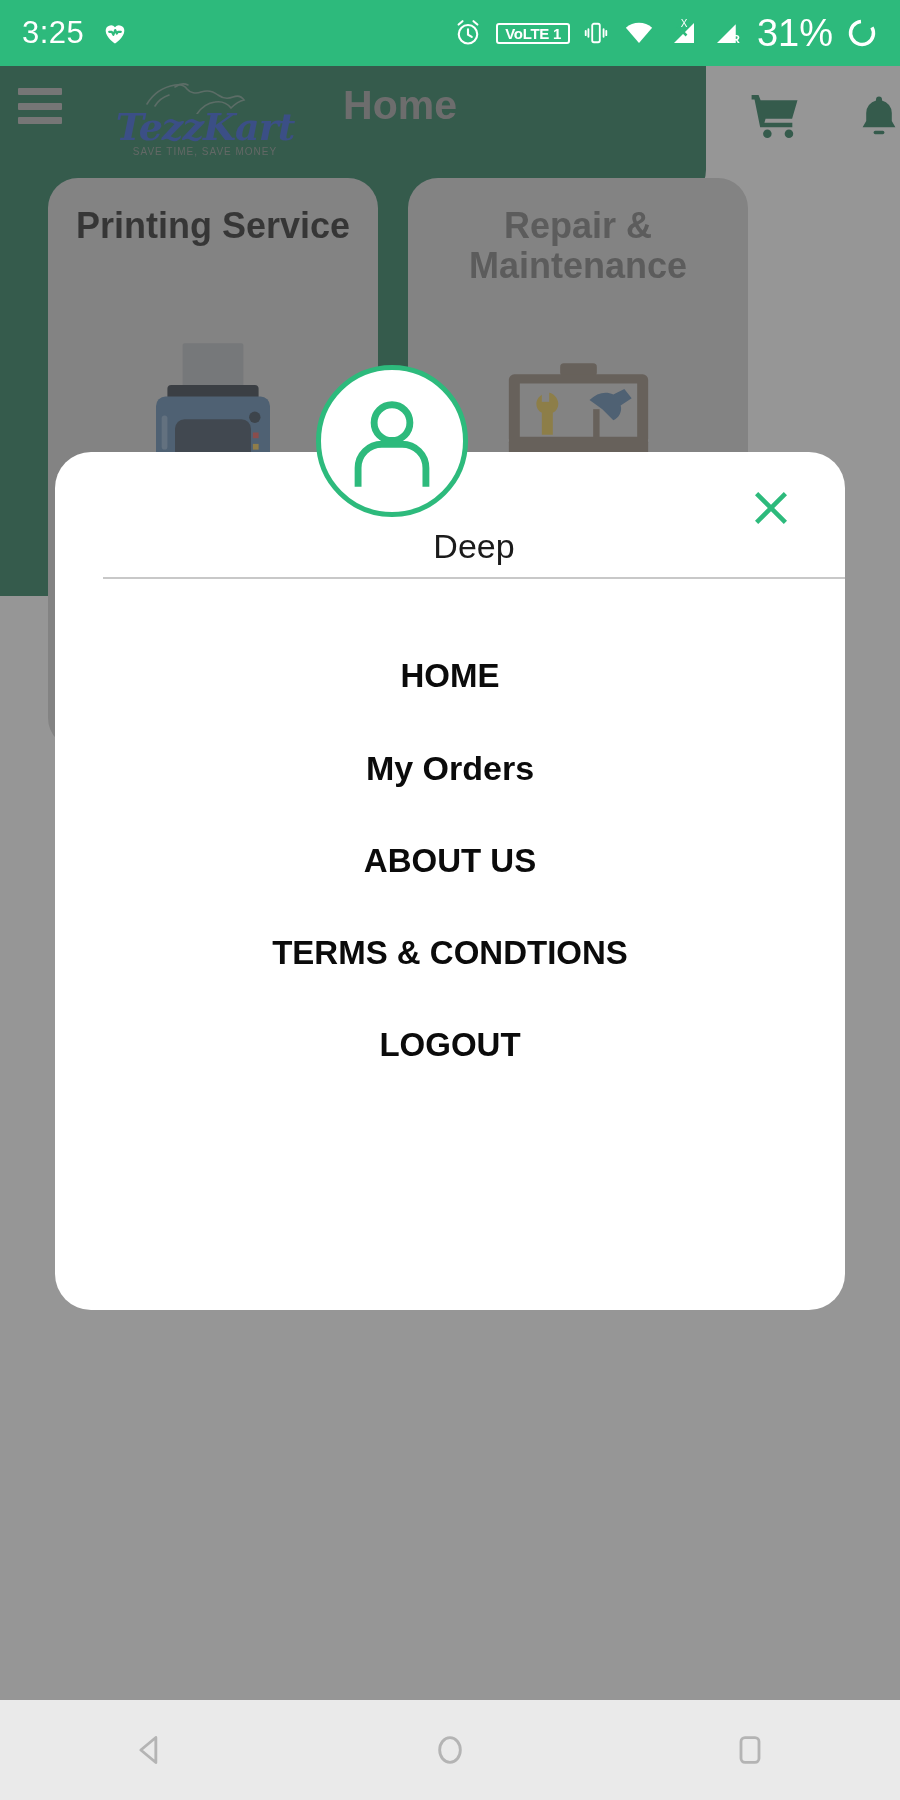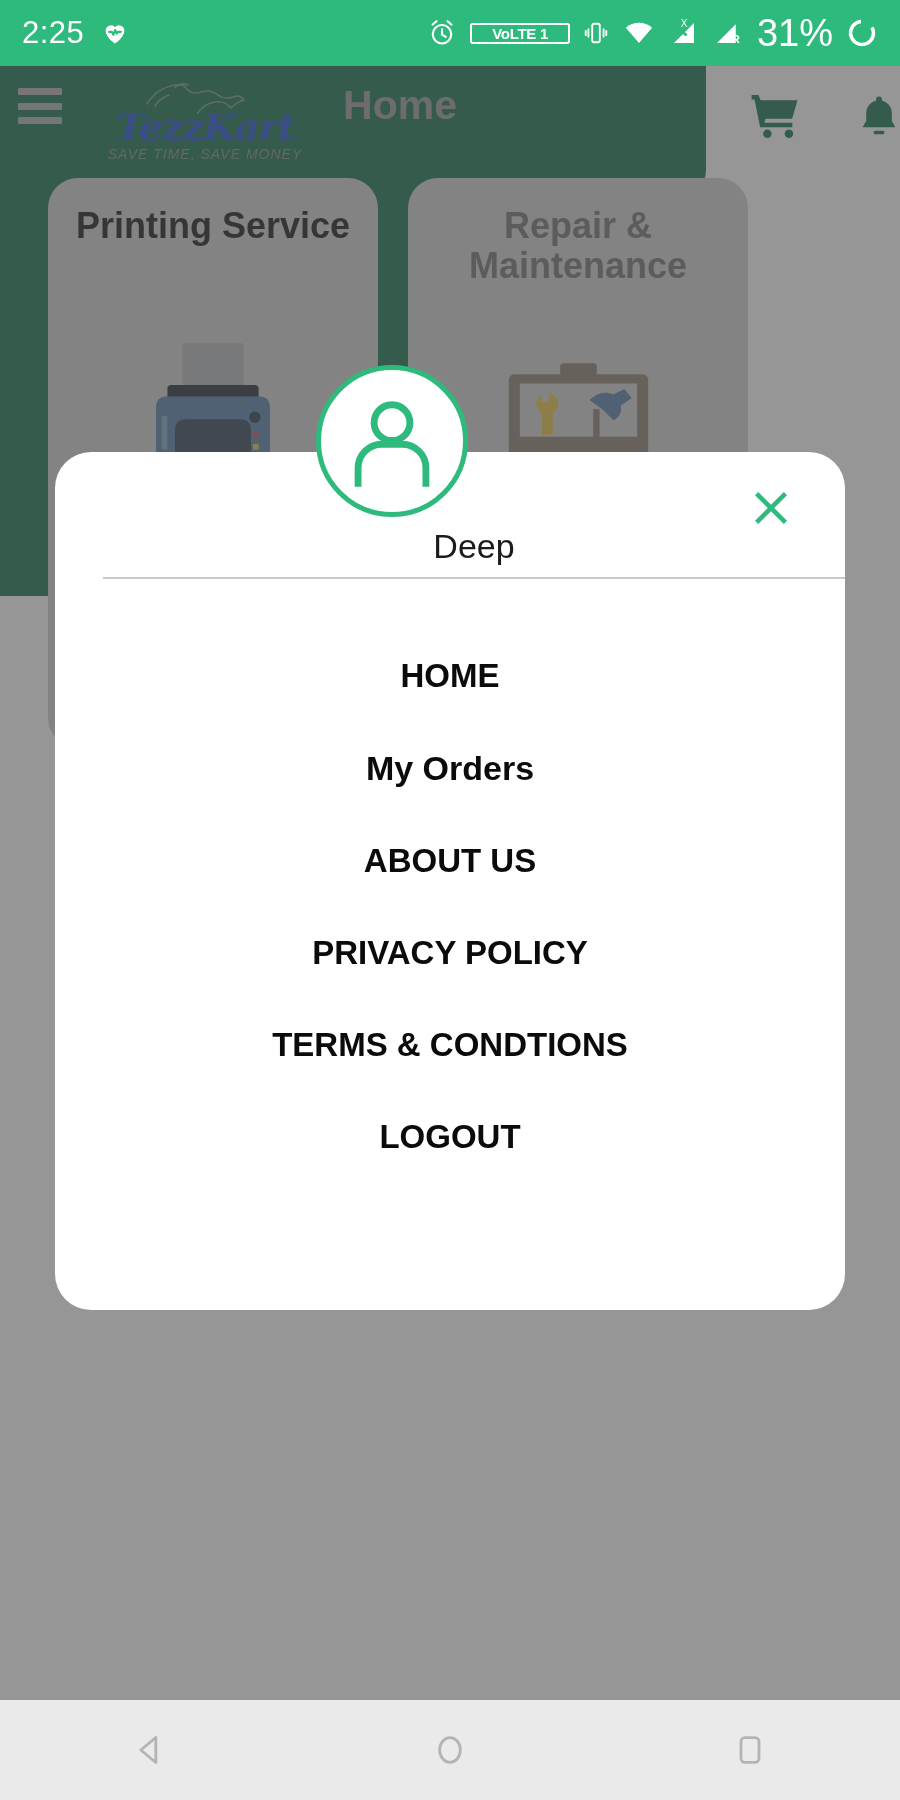--- a/index.html
+++ b/index.html
@@ -74,21 +74,21 @@
   }
   #logo-word {
     position: absolute; top: 26px; left: 0; width: 200px;
     font-family: "DejaVu Serif", serif;
     font-style: italic; font-weight: bold;
     font-size: 38px; color: #1d4ed8;
     letter-spacing: -1px;
   }
   #logo-tag {
     position: absolute; top: 68px; left: 0; width: 200px;
-    font-size: 14px; color: #7E8C85; letter-spacing: 1px; font-style: italic;
+    font-size: 10px; color: #7E8C85; letter-spacing: 1px;
   }
   #header-title {
     position: absolute; top: 16px; left: 260px;
     width: 280px; text-align: center;
     font-size: 41px; font-weight: bold; color: #9A9A9A;
   }
   #cart-icon {
     position: absolute; top: 24px; left: 745px;
     width: 60px; height: 54px;
   }
@@ -181,33 +181,33 @@
     cursor: pointer;
   }
 </style>
 </head>
 <body>
 
 <div id="screen">
 
   <div id="statusbar">
     <div id="status-left">
-      <span id="status-clock">2:25</span>
+      <span id="status-clock">3:25</span>
       <svg class="sicon" width="30" height="28" viewBox="0 0 24 24">
         <path fill="#ffffff" d="M12 21s-8-5.3-8-11a4.6 4.6 0 0 1 8-3 4.6 4.6 0 0 1 8 3c0 5.7-8 11-8 11z"></path>
         <path fill="none" stroke="#2DBA7C" stroke-width="1.8" stroke-linecap="round" stroke-linejoin="round" d="M7 11h2.2l1.4 2.6 1.6-4.2 1.3 3.1 1-1.5H17"></path>
       </svg>
     </div>
     <div id="status-right">
       <svg class="sicon" width="30" height="30" viewBox="0 0 24 24">
         <circle cx="12" cy="13" r="7.4" fill="none" stroke="#ffffff" stroke-width="1.7"></circle>
         <path d="M12 9v4.3l3 1.8" fill="none" stroke="#ffffff" stroke-width="1.7" stroke-linecap="round"></path>
         <path d="M4.5 5.2 7.6 2.6M19.5 5.2 16.4 2.6" stroke="#ffffff" stroke-width="1.7" stroke-linecap="round"></path>
       </svg>
-      <span style="border:2px solid #fff;border-radius:3px;padding:1px 20px;color:#fff;font-size:15px;font-weight:bold;line-height:1;letter-spacing:-0.3px;">
+      <span style="border:2px solid #fff;border-radius:3px;padding:1px 7px;color:#fff;font-size:15px;font-weight:bold;line-height:1;letter-spacing:-0.3px;">
         <span>VoLTE 1</span>
       </span>
       <svg class="sicon" width="26" height="30" viewBox="0 0 24 24">
         <rect x="8.5" y="3.5" width="7" height="17" rx="1.6" fill="none" stroke="#ffffff" stroke-width="1.7"></rect>
         <path d="M5 8.5v7M2.5 10v4M19 8.5v7M21.5 10v4" stroke="#ffffff" stroke-width="1.7" stroke-linecap="round"></path>
       </svg>
       <svg class="sicon" width="34" height="30" viewBox="0 0 24 24">
         <path fill="#ffffff" d="M12 20 1.5 7.8A15.6 15.6 0 0 1 22.5 7.8Z"></path>
       </svg>
       <svg class="sicon" width="30" height="30" viewBox="0 0 24 24">
@@ -311,21 +311,20 @@
         </svg>
       </div>
       <div id="profile-name">Deep</div>
       <div id="dialog-divider"></div>
     </div>
 
     <div id="menu-list">
       <div class="menu-item">HOME</div>
       <div class="menu-item" style="font-size:34px;">My Orders</div>
       <div class="menu-item">ABOUT US</div>
-      <div class="menu-item">PRIVACY POLICY</div>
       <div class="menu-item">TERMS &amp; CONDTIONS</div>
       <div class="menu-item">LOGOUT</div>
     </div>
   </div>
 
   <div id="avatar">
     <svg width="110" height="110" viewBox="0 0 24 24">
       <circle cx="12" cy="8" r="3.9" fill="none" stroke="#2DBA7C" stroke-width="1.5"></circle>
       <path d="M4.6 22v-4.1a5.2 5.2 0 0 1 5.2-5.2h4.4a5.2 5.2 0 0 1 5.2 5.2V22" fill="none" stroke="#2DBA7C" stroke-width="1.5"></path>
     </svg>

